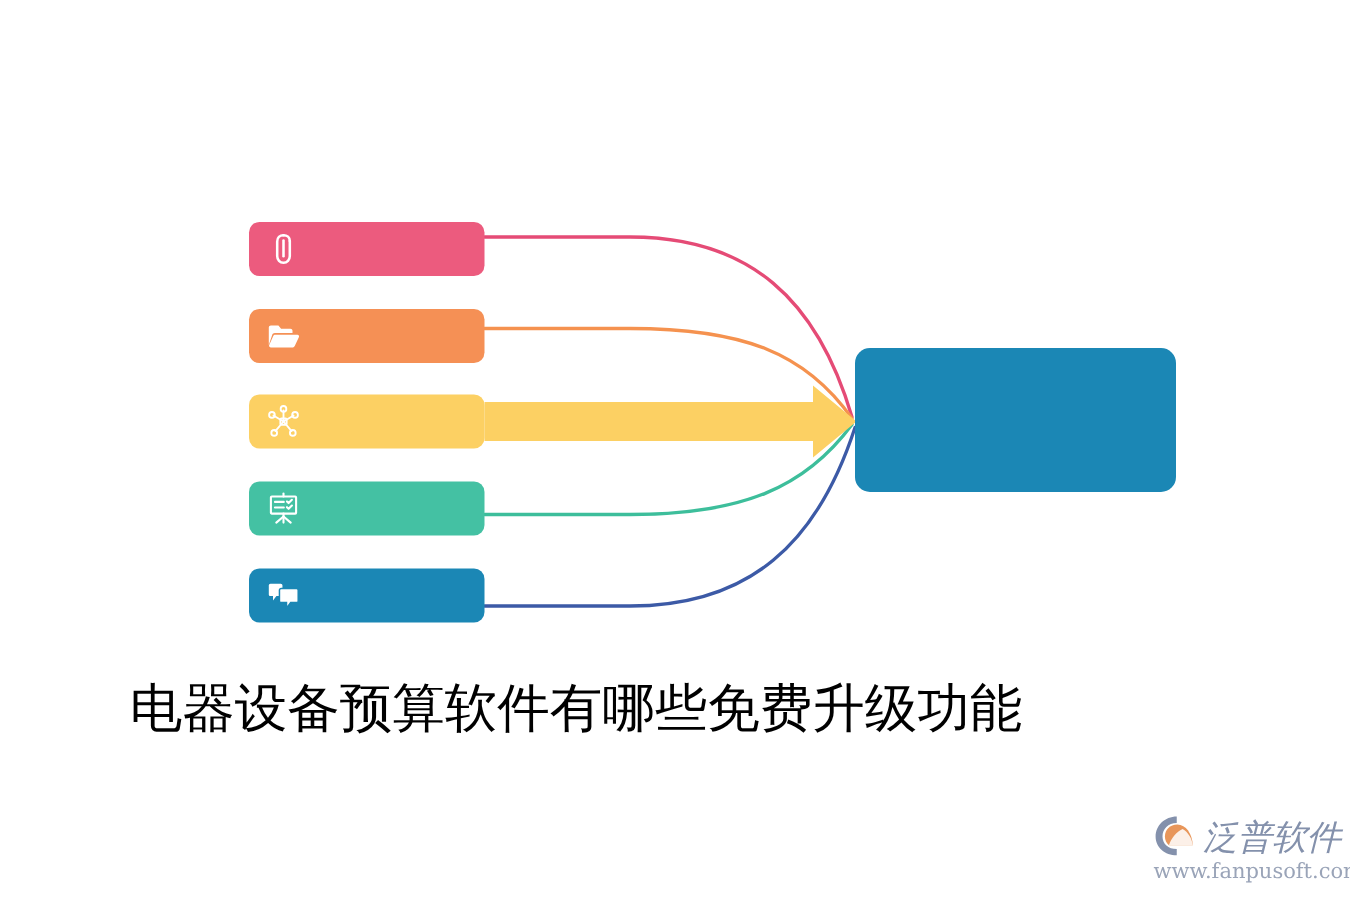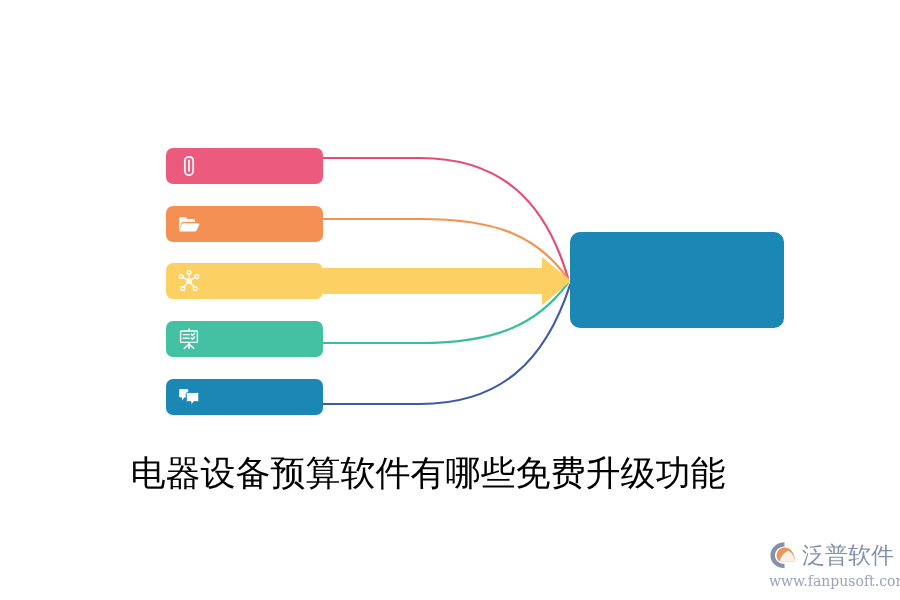--- a/index.html
+++ b/index.html
@@ -64,35 +64,35 @@
     left: 0;
     top: 451px;
     width: 768px;
     text-align: center;
     font-family: "DejaVu Sans", "Liberation Sans", sans-serif;
     font-size: 35px;
     line-height: 44px;
     color: #000000;
     letter-spacing: 0px;
     white-space: nowrap;
-    padding-left: 44px;
   }
 
   
   .logo-block {
     position: absolute;
     left: 768px;
     top: 538px;
     width: 126px;
     height: 52px;
   }
   .logo-row {
     display: flex;
-    align-items: center;
+    align-items: flex-end;
     height: 34px;
+    font-style: italic;
   }
   .logo-mark {
     width: 32px;
     height: 30px;
     flex: 0 0 32px;
   }
   .logo-mark svg { display: block; }
   .logo-word {
     font-family: "DejaVu Sans", "Liberation Sans", sans-serif;
     font-size: 23px;

